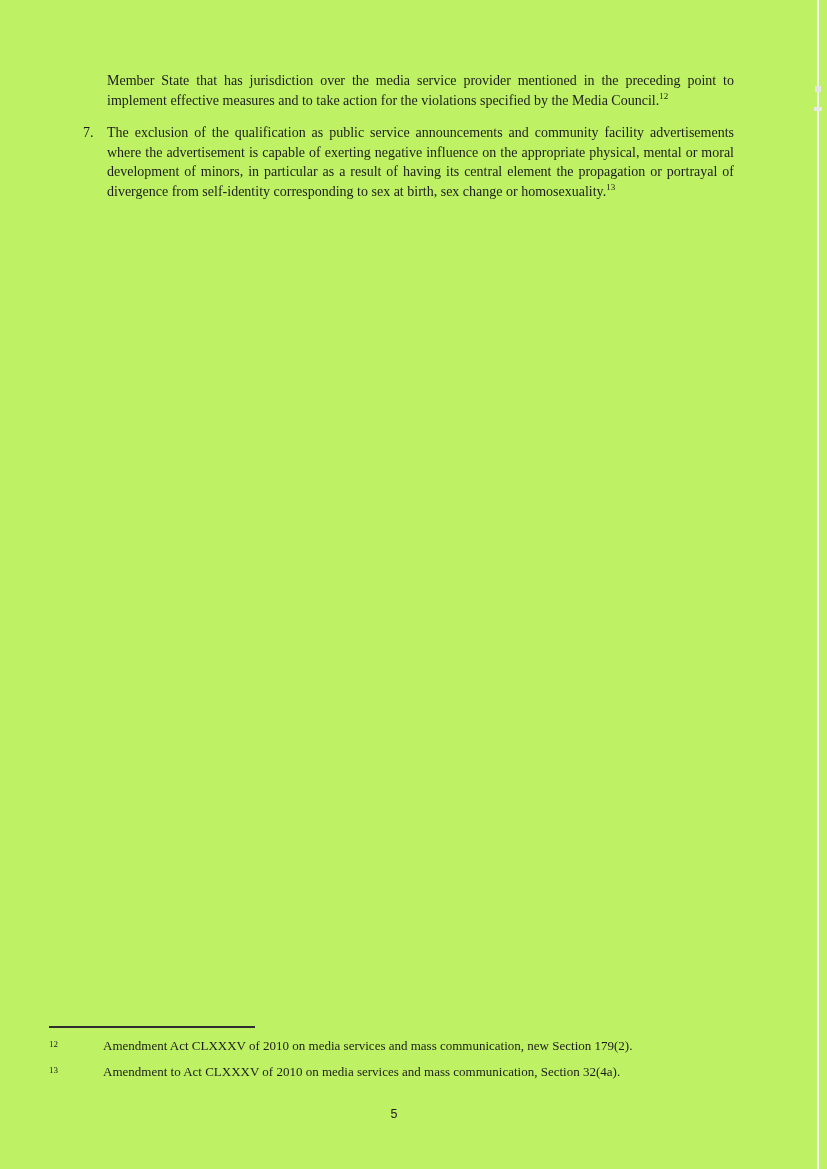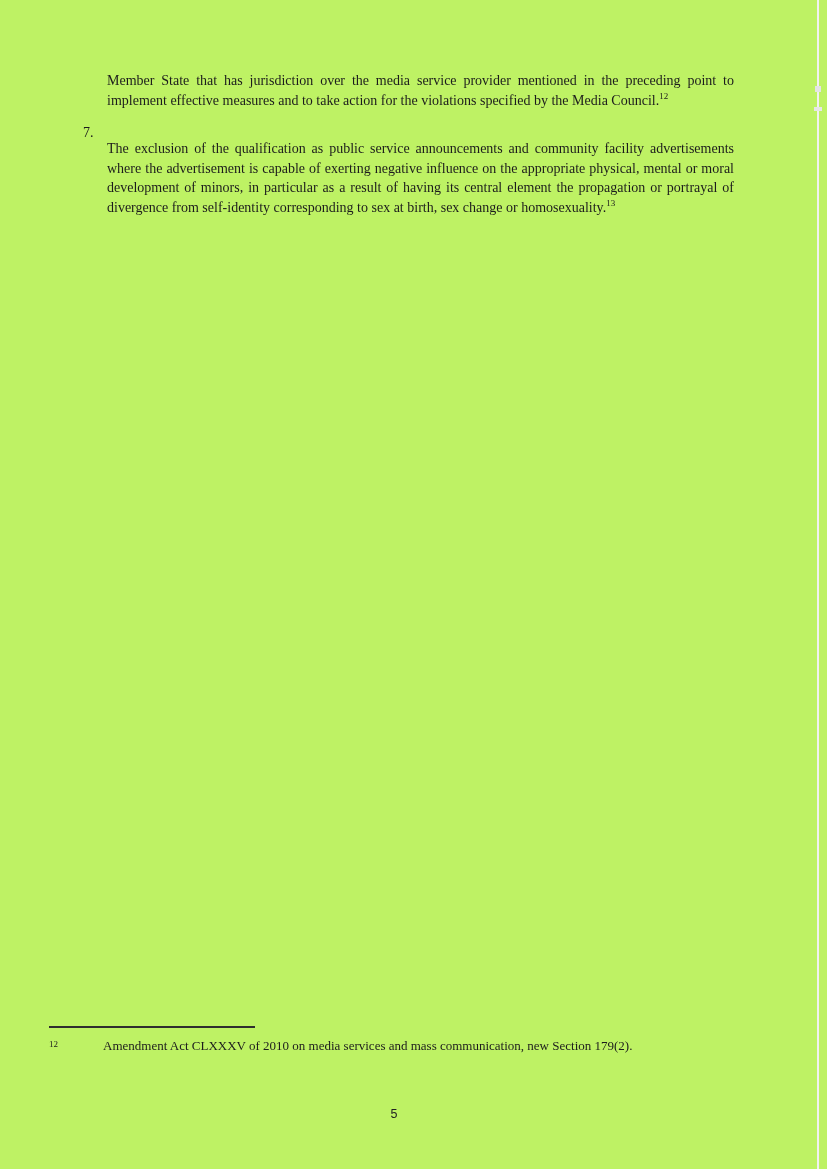--- a/index.html
+++ b/index.html
@@ -34,21 +34,20 @@
     font-size: 14px;
     line-height: 19.5px;
   }
   .list-marker {
     flex: 0 0 24px;
     text-align: left;
   }
   .list-body {
     flex: 1 1 auto;
     text-align: justify;
-    margin-top: 16px;
   }
   sup.fnref {
     font-size: 9px;
     line-height: 0;
     vertical-align: super;
   }
   .footnote-rule {
     position: absolute;
     left: 49px;
     top: 1026px;
@@ -128,20 +127,23 @@
     </div>
 
   </div>
 
   <div class="footnote-rule"></div>
 
   <div class="footnote footnote-12">
     <span class="fn-num">12</span><span class="fn-text">Amendment Act CLXXXV of 2010 on media services and mass communication, new Section 179(2).</span>
   </div>
 
+  <div class="footnote footnote-13">
+    <span class="fn-num">13</span><span class="fn-text">Amendment to Act CLXXXV of 2010 on media services and mass communication, Section 32(4a).</span>
+  </div>
 
   <div class="page-number">5</div>
 
   <div class="scan-artifact-line"></div>
   <div class="scan-smudge-1"></div>
   <div class="scan-smudge-2"></div>
 
 </div>
 
 </body></html>

